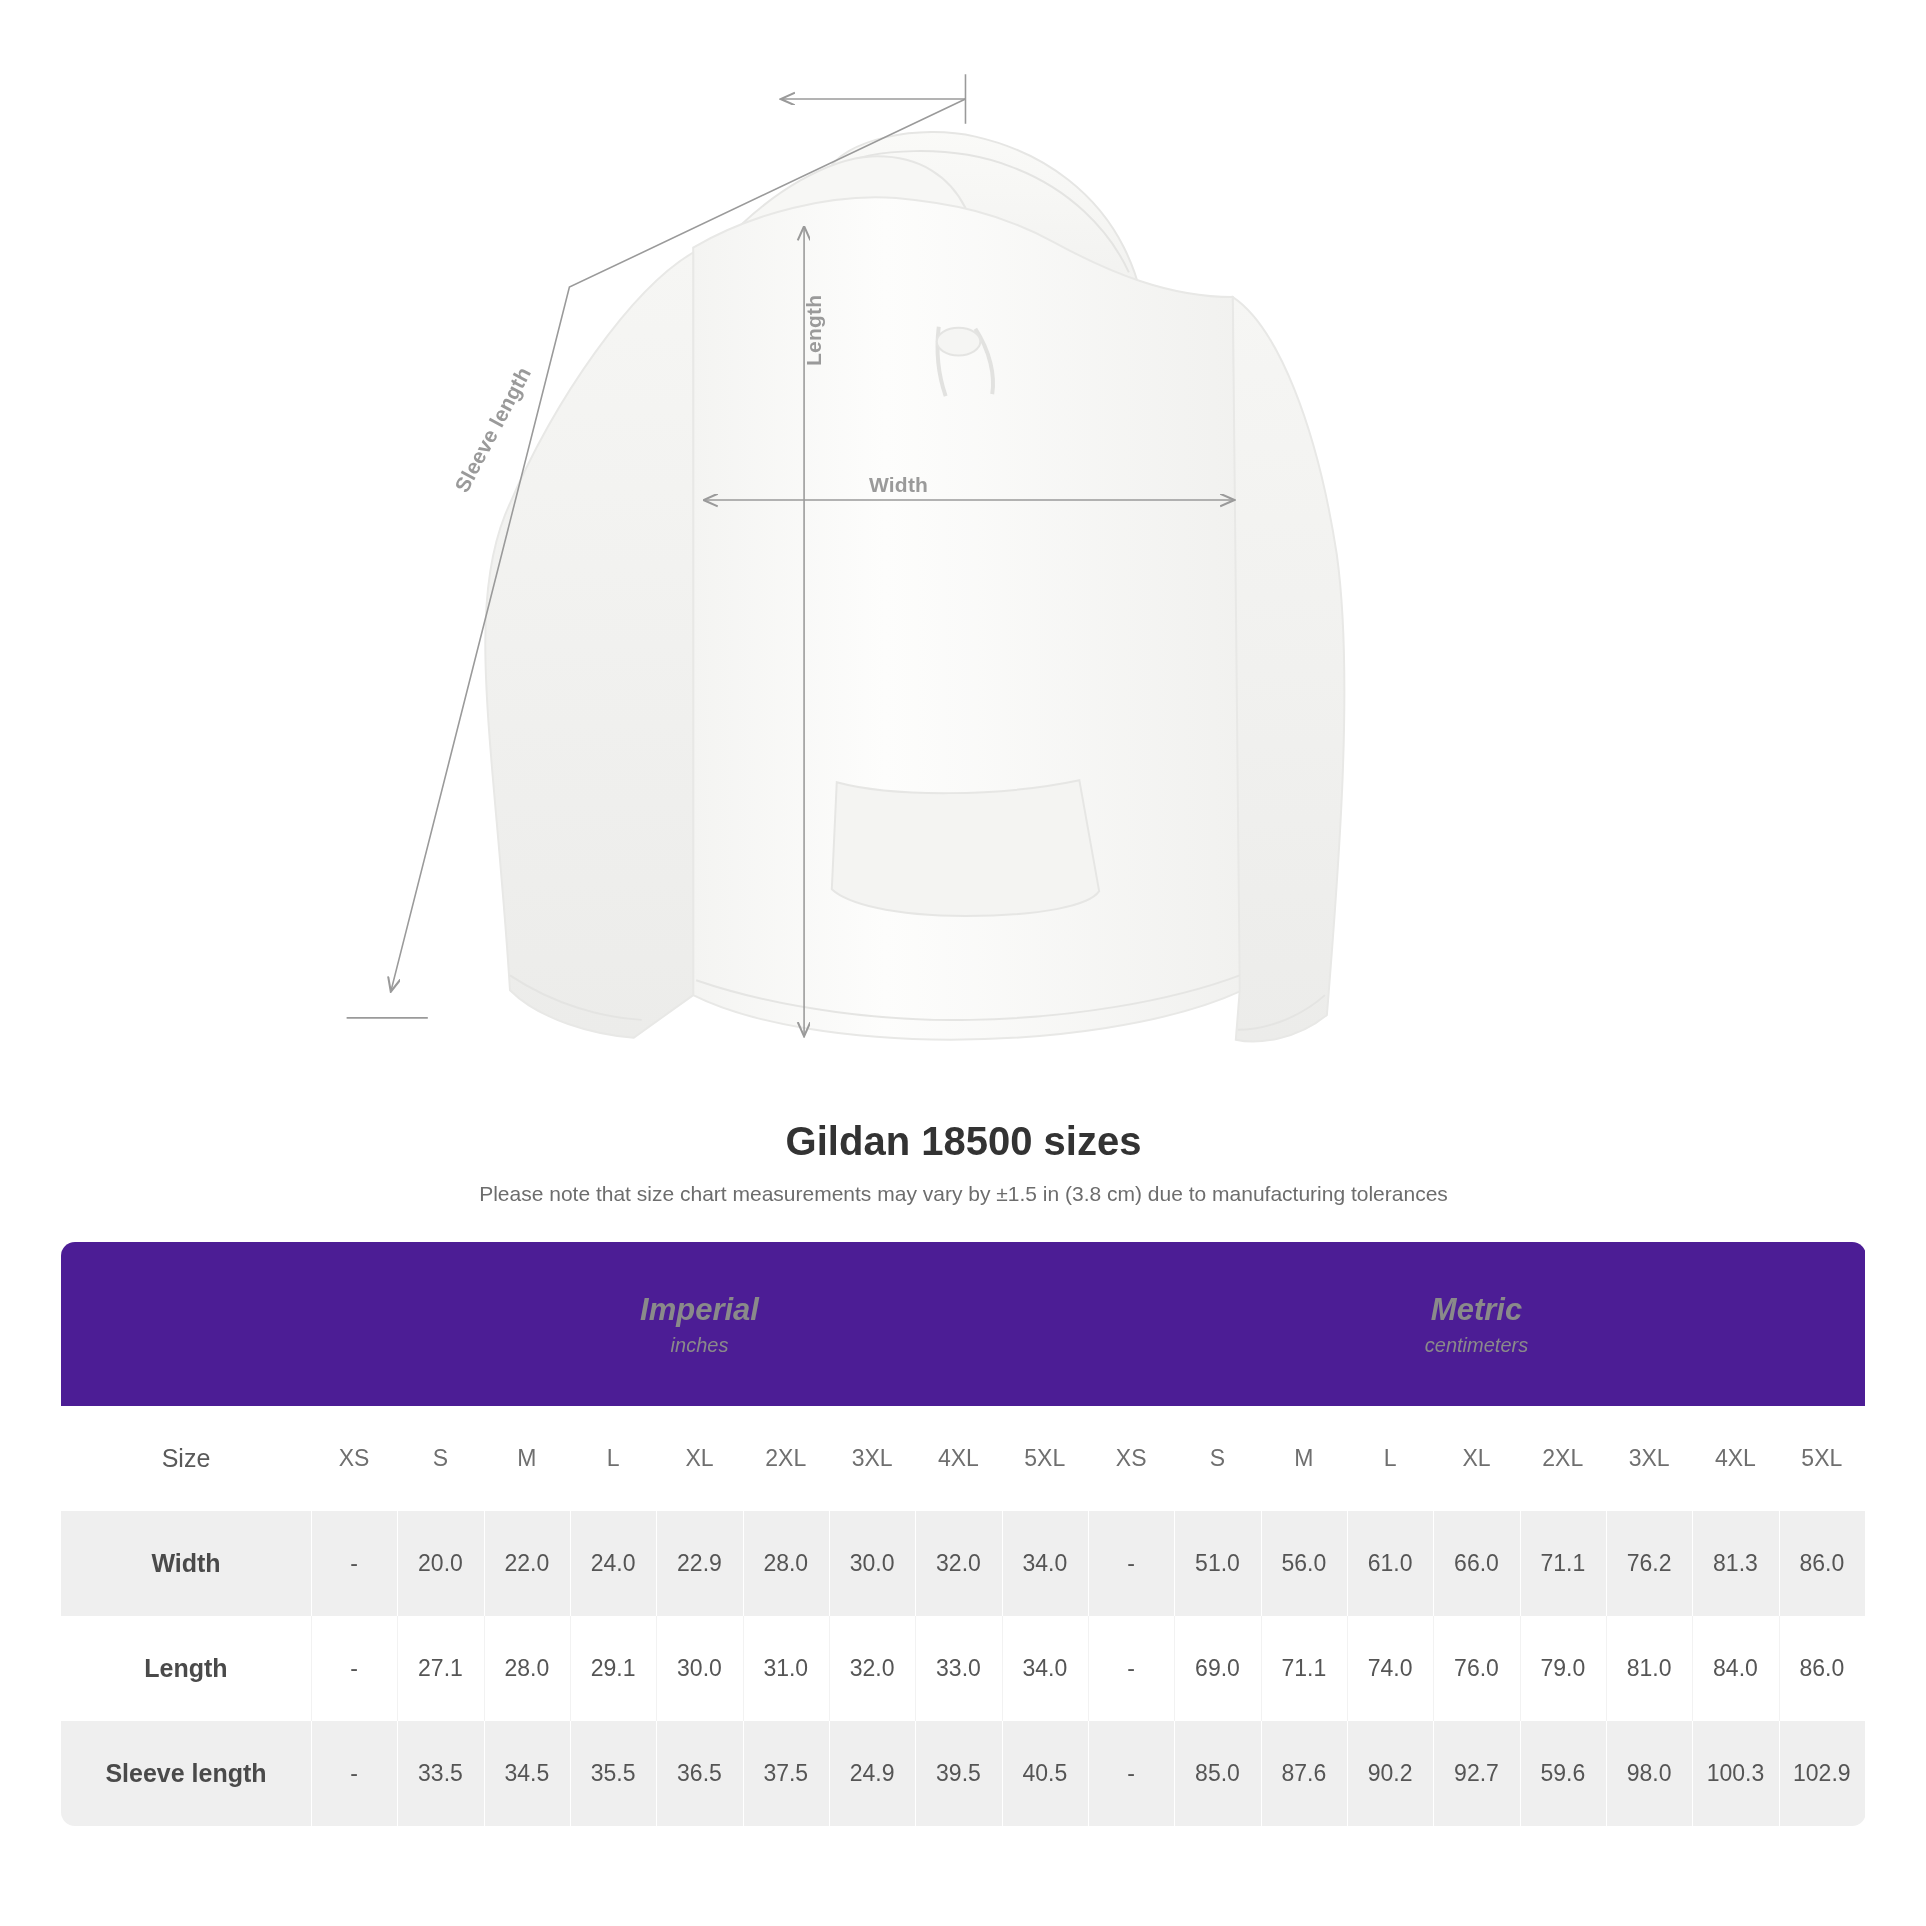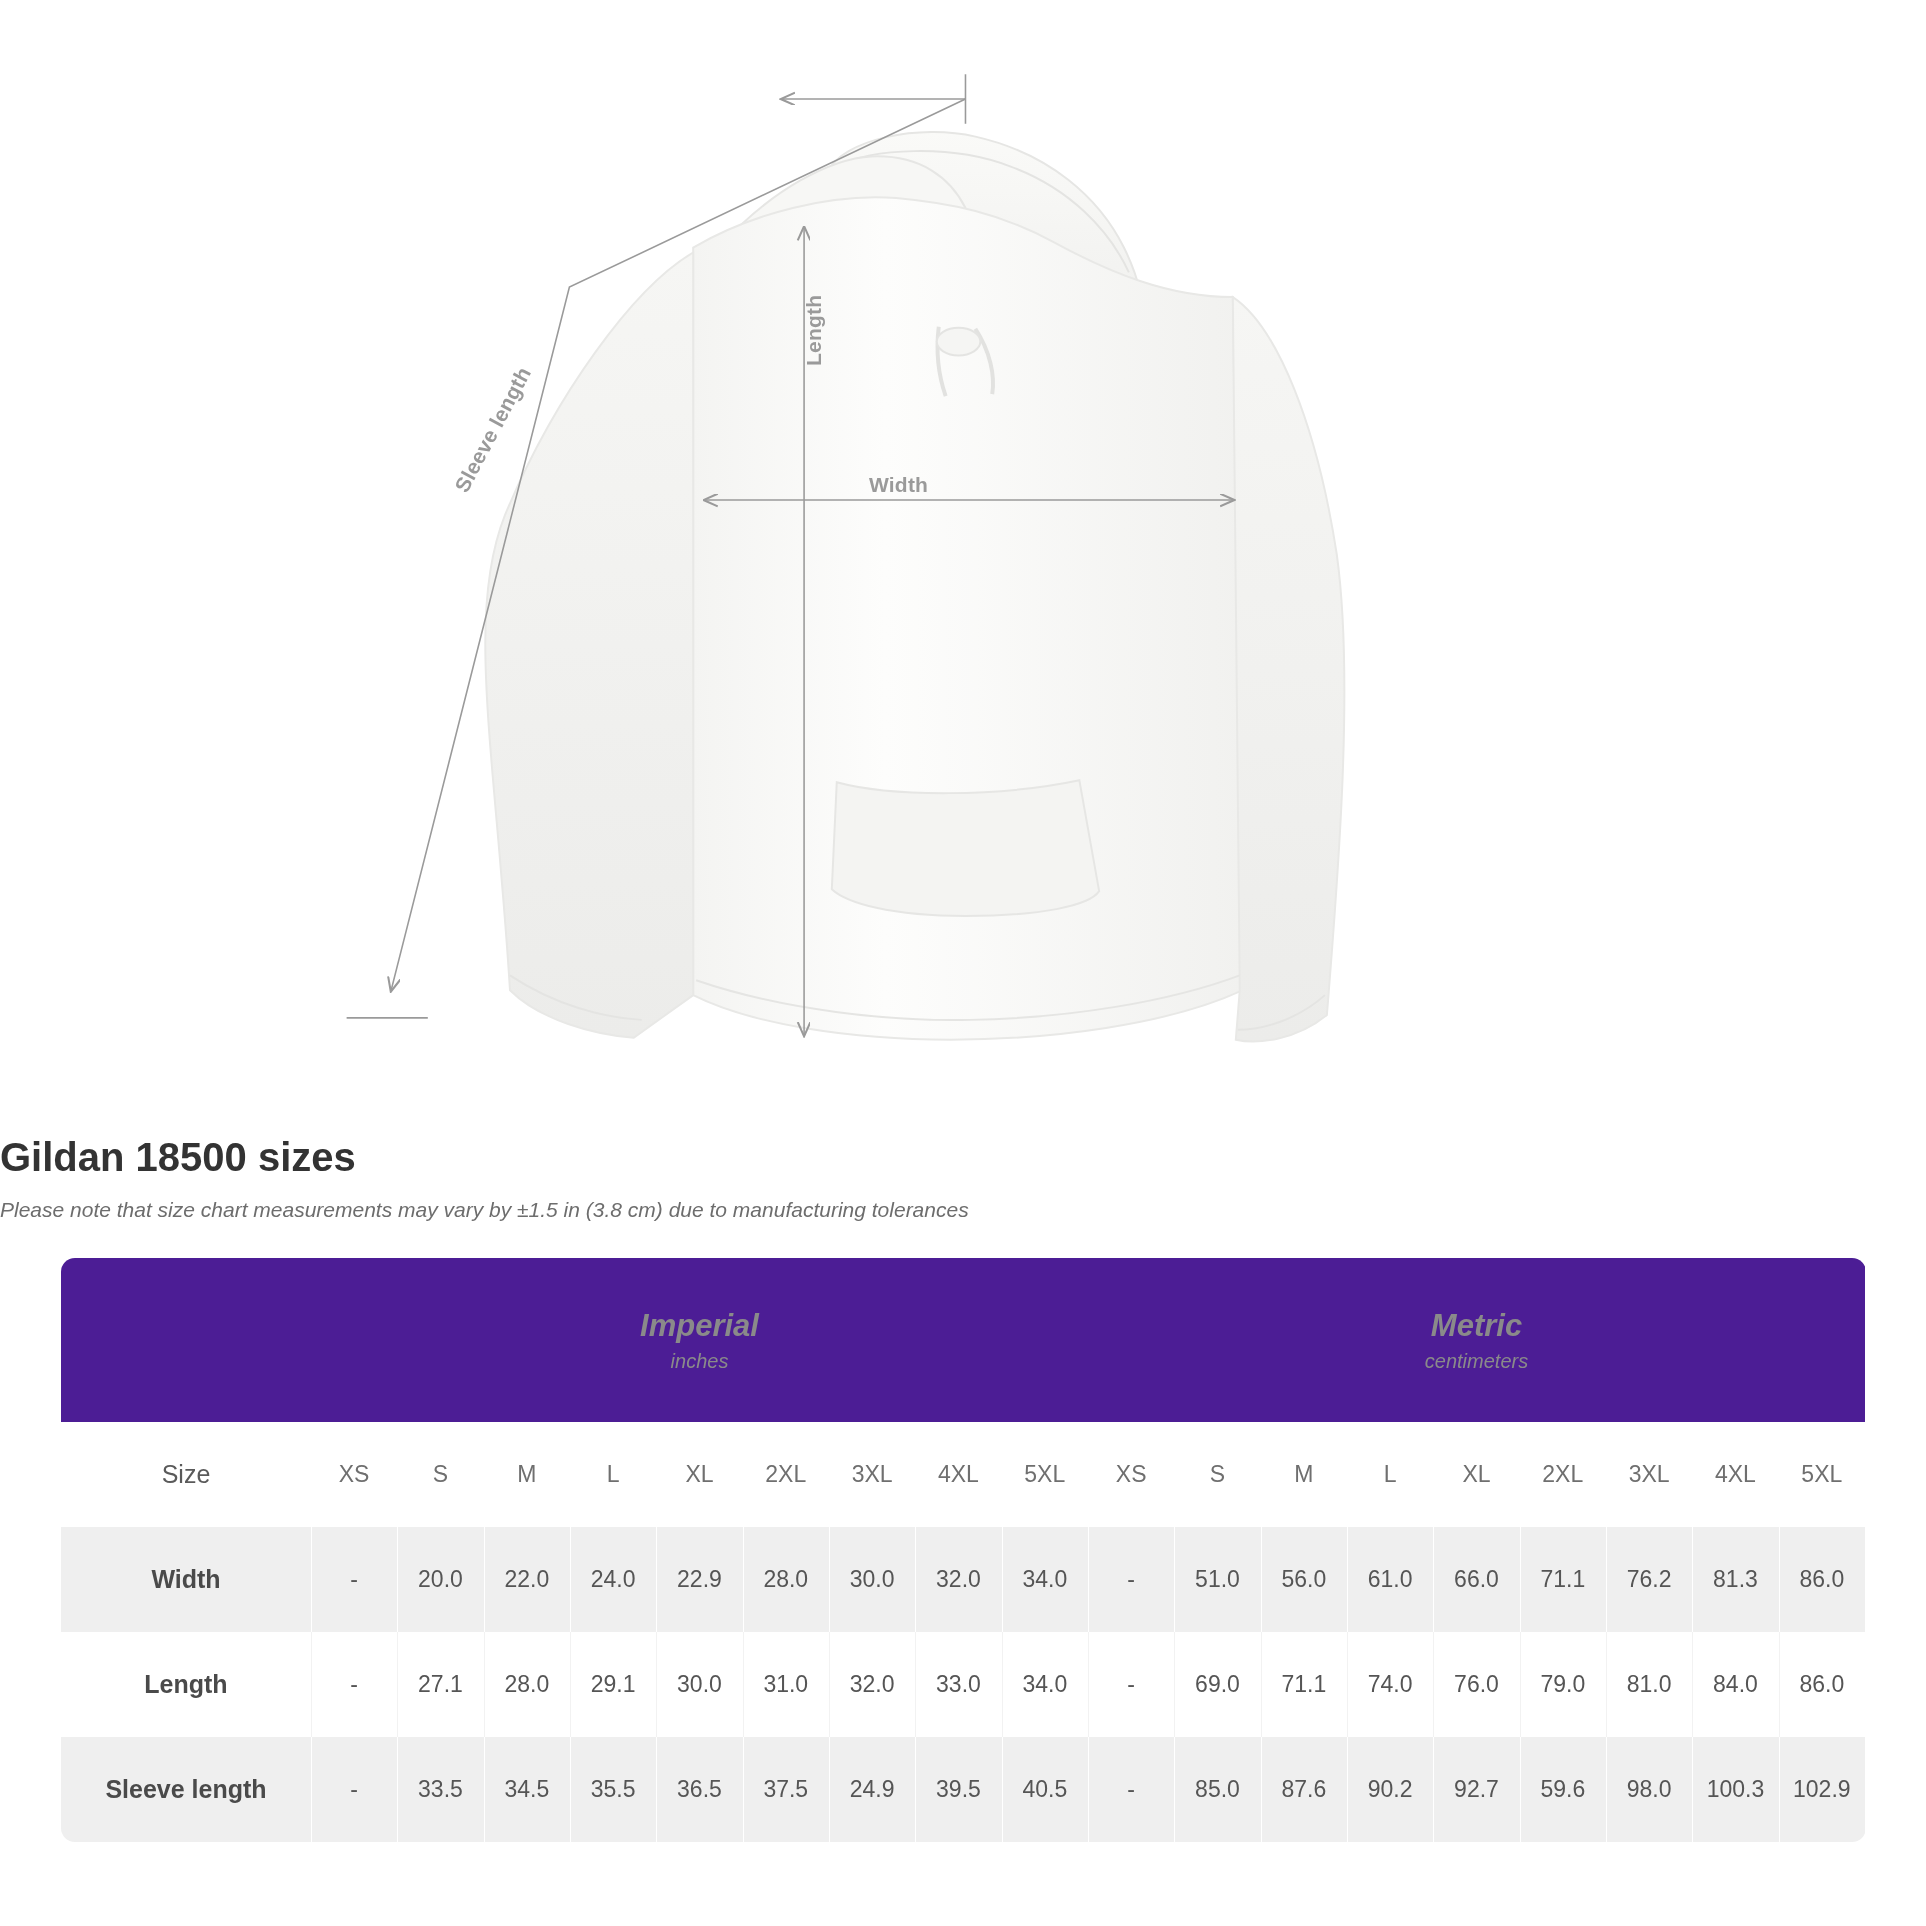--- a/index.html
+++ b/index.html
@@ -54,32 +54,31 @@
   }
   .label-sleeve {
     left: 450px;
     top: 485px;
     transform: rotate(-62deg);
     transform-origin: left top;
   }
 
   
   .title-block {
-    text-align: left;
-    margin-top: 26px;
+    text-align: center;
+    margin-top: 10px;
   }
   .chart-title {
     font-size: 40px;
     font-weight: bold;
     color: #333333;
     margin: 0 0 18px 0;
   }
   .chart-note {
     font-size: 21px;
-    font-style: italic;
     color: #6d6d6d;
     margin: 0;
   }
 
   
   .table-wrap {
     margin: 36px 61px 0 61px;
     border-radius: 14px;
     overflow: hidden;
     background: #ffffff;

